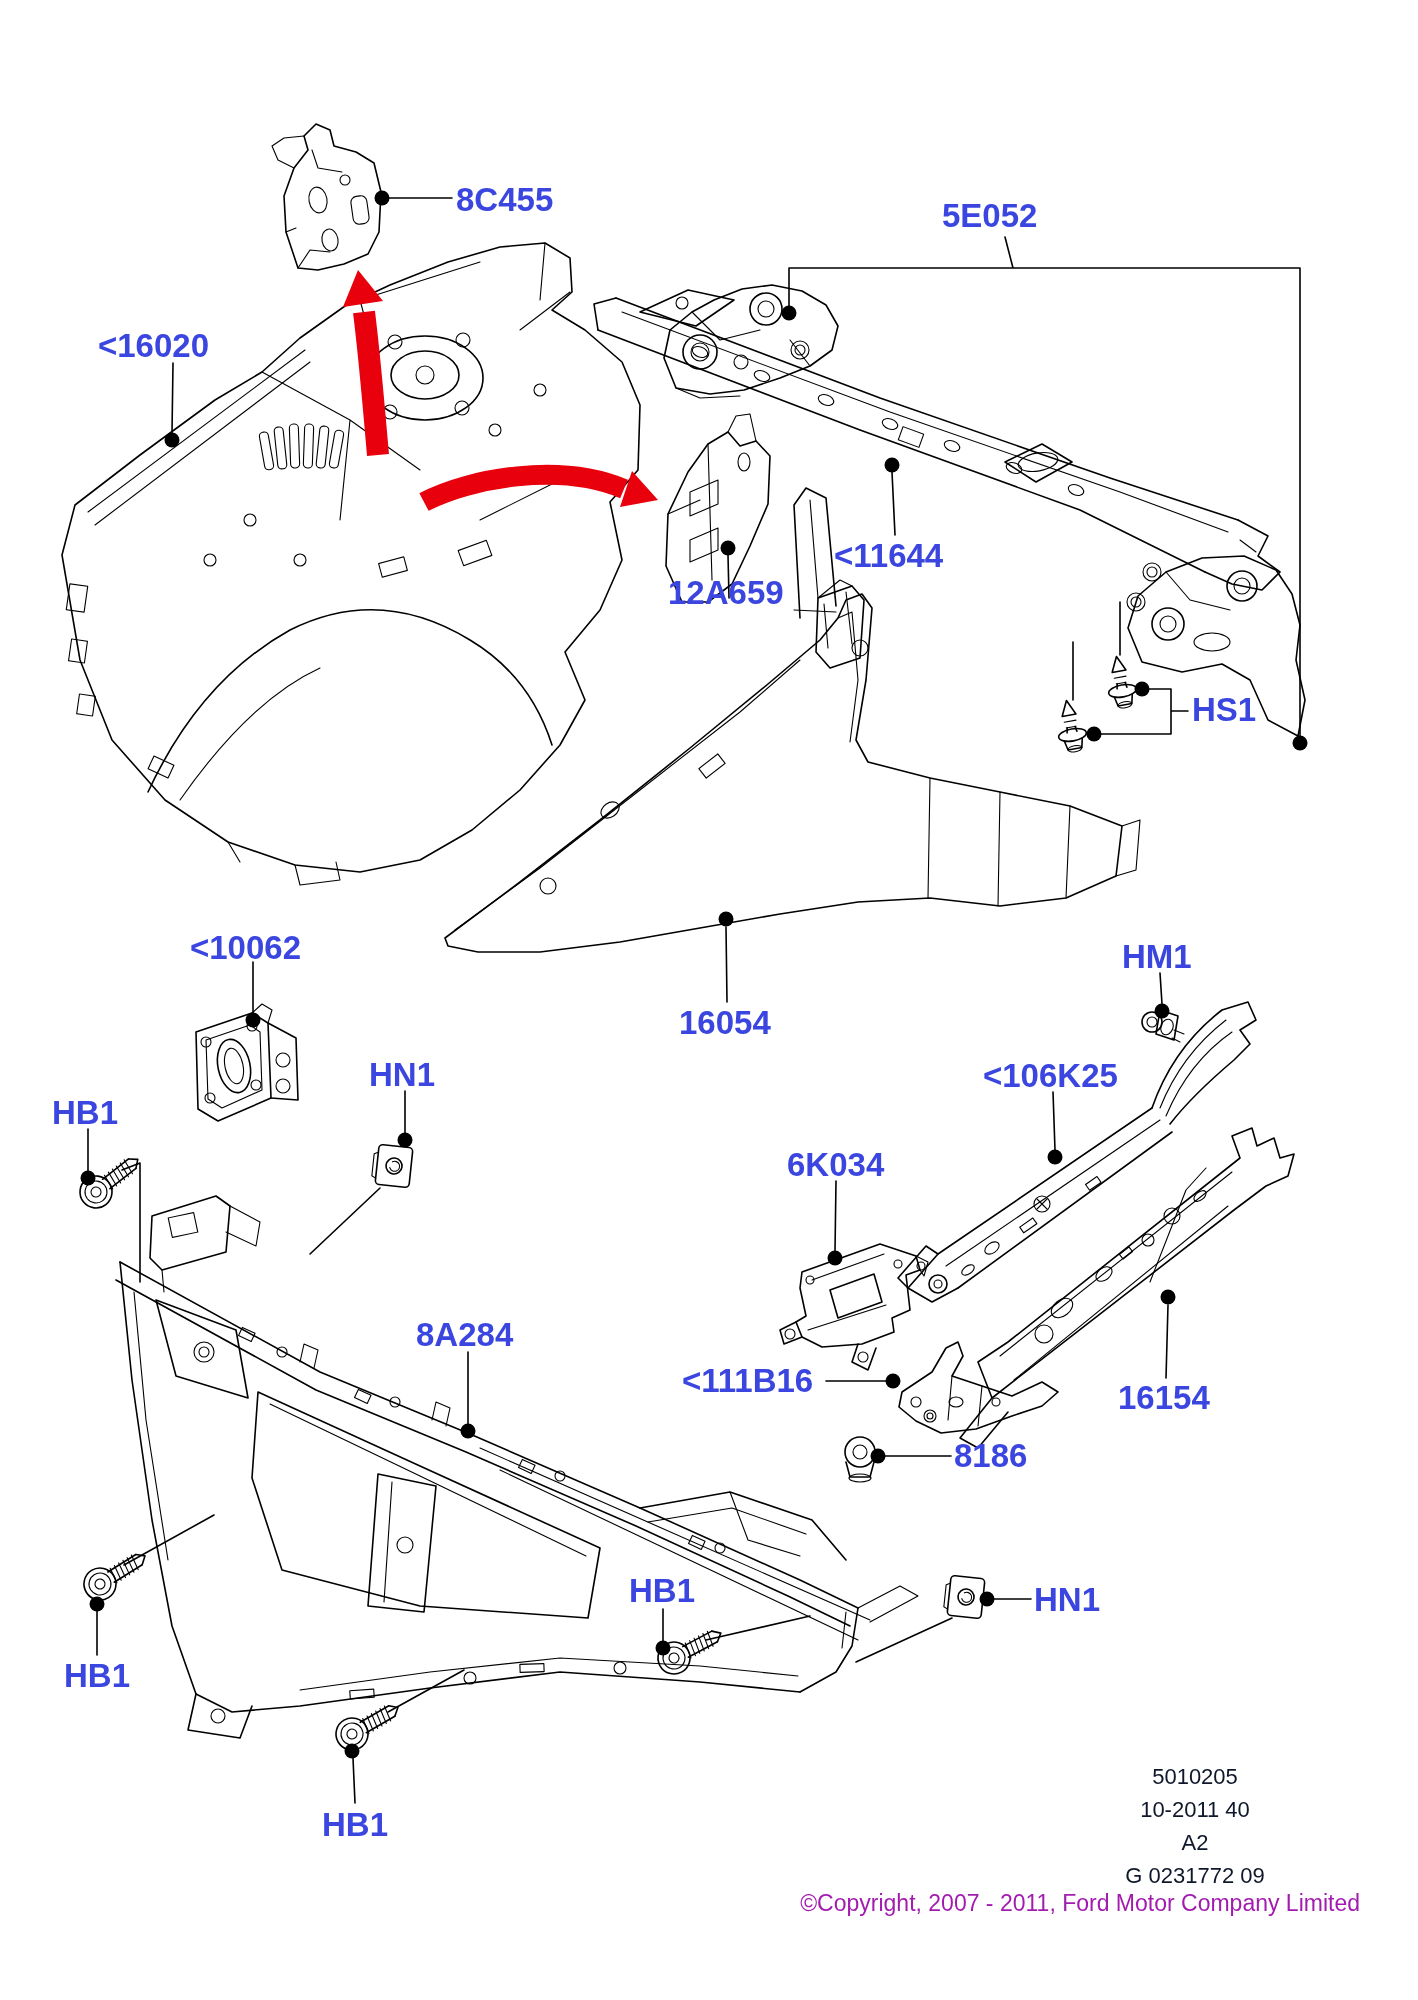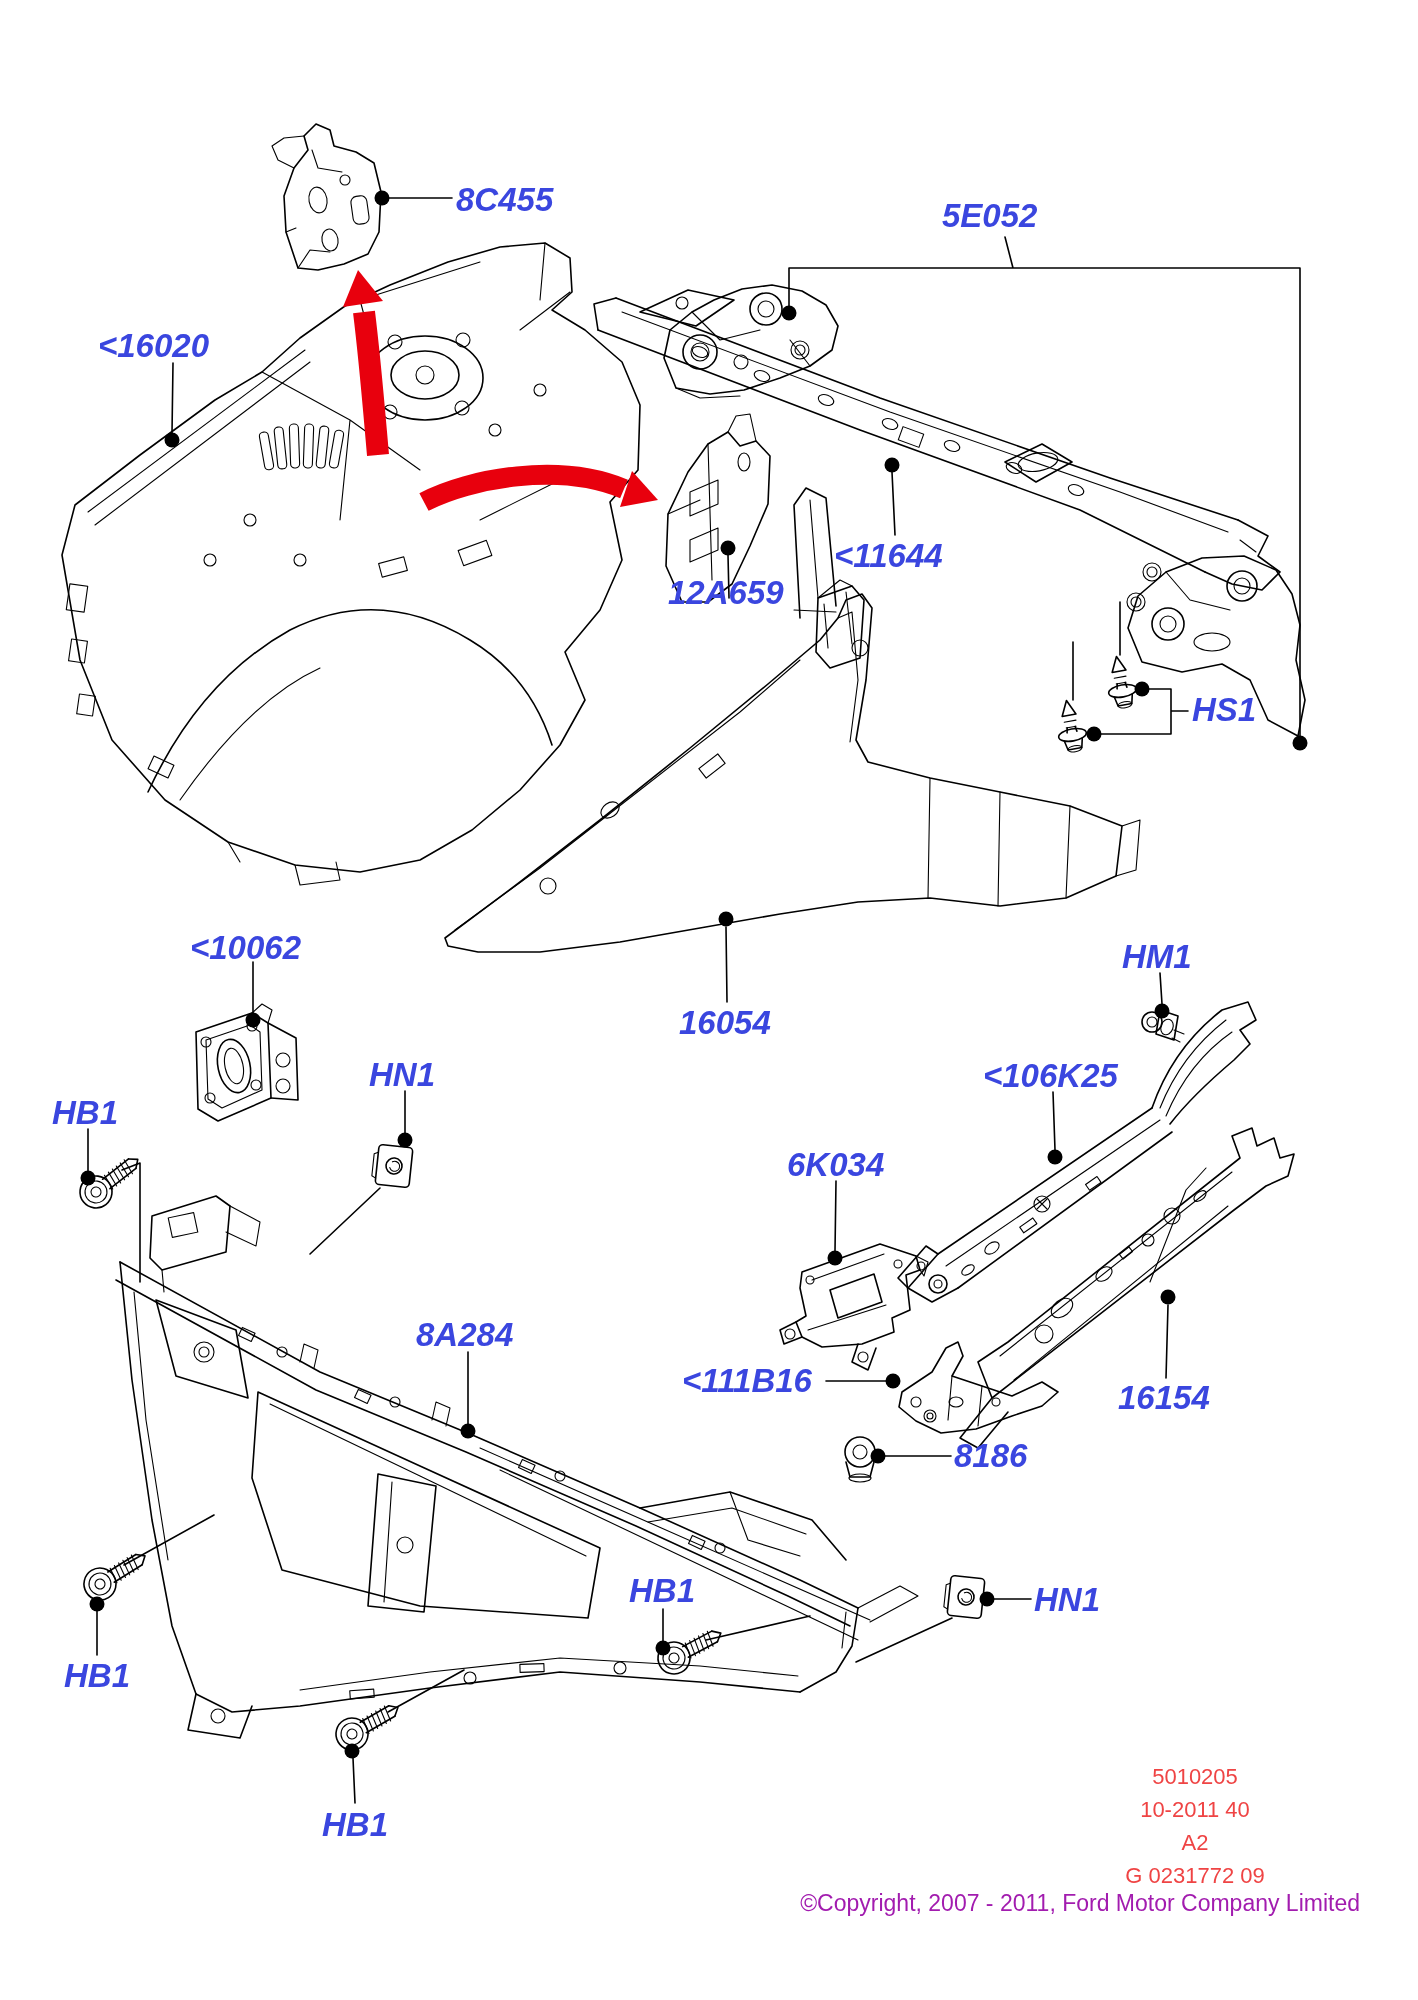--- a/index.html
+++ b/index.html
@@ -1,21 +1,21 @@
 <!DOCTYPE html>
 <html><head>
 <meta charset="utf-8">
 <style>
   html,body{margin:0;padding:0;background:#ffffff;}
   body{position:relative;width:1418px;height:2000px;overflow:hidden;
        font-family:"Liberation Sans",sans-serif;}
   .part-label{position:absolute;font-weight:bold;font-size:33px;line-height:1;
-       color:#3A46DF;white-space:nowrap;cursor:pointer;font-style:italic;}
+       color:#3A46DF;white-space:nowrap;cursor:pointer;}
   .doc-block{position:absolute;left:1045px;top:1760px;width:300px;text-align:center;
-       font-size:22px;line-height:33px;color:#ef4444;}
+       font-size:22px;line-height:33px;color:#0f172a;}
   .copyright{position:absolute;left:0;top:1890px;width:1360px;text-align:right;
        font-size:23px;color:#a21caf;}
   svg.diagram{position:absolute;left:0;top:0;}
   .ln{stroke:#000;stroke-width:1.6;fill:none;stroke-linecap:round;stroke-linejoin:round;}
   .thin{stroke-width:1.1;}
   .dot{fill:#000;stroke:none;}
   .redfill{fill:#E8000D;stroke:none;}
   .redln{stroke:#E8000D;fill:none;stroke-linecap:butt;}
 </style>
 </head>

